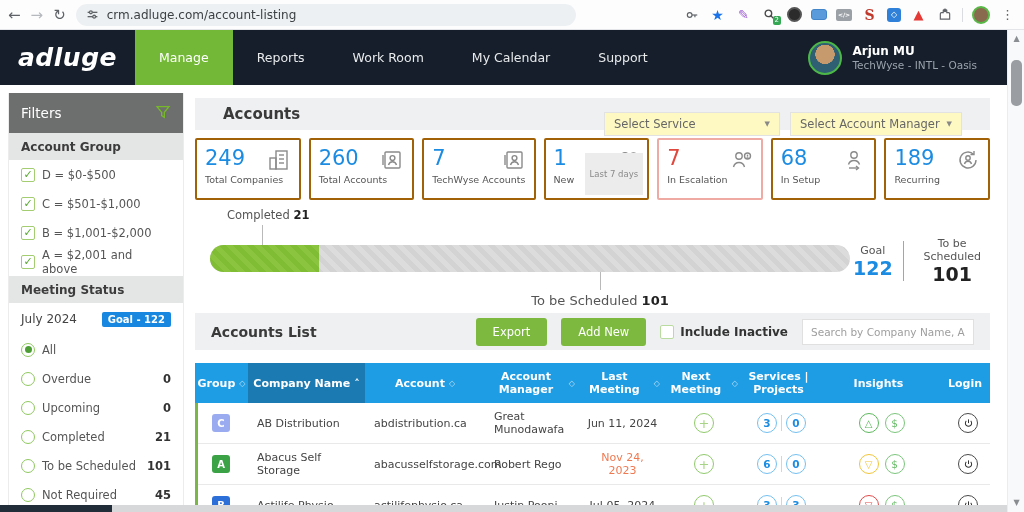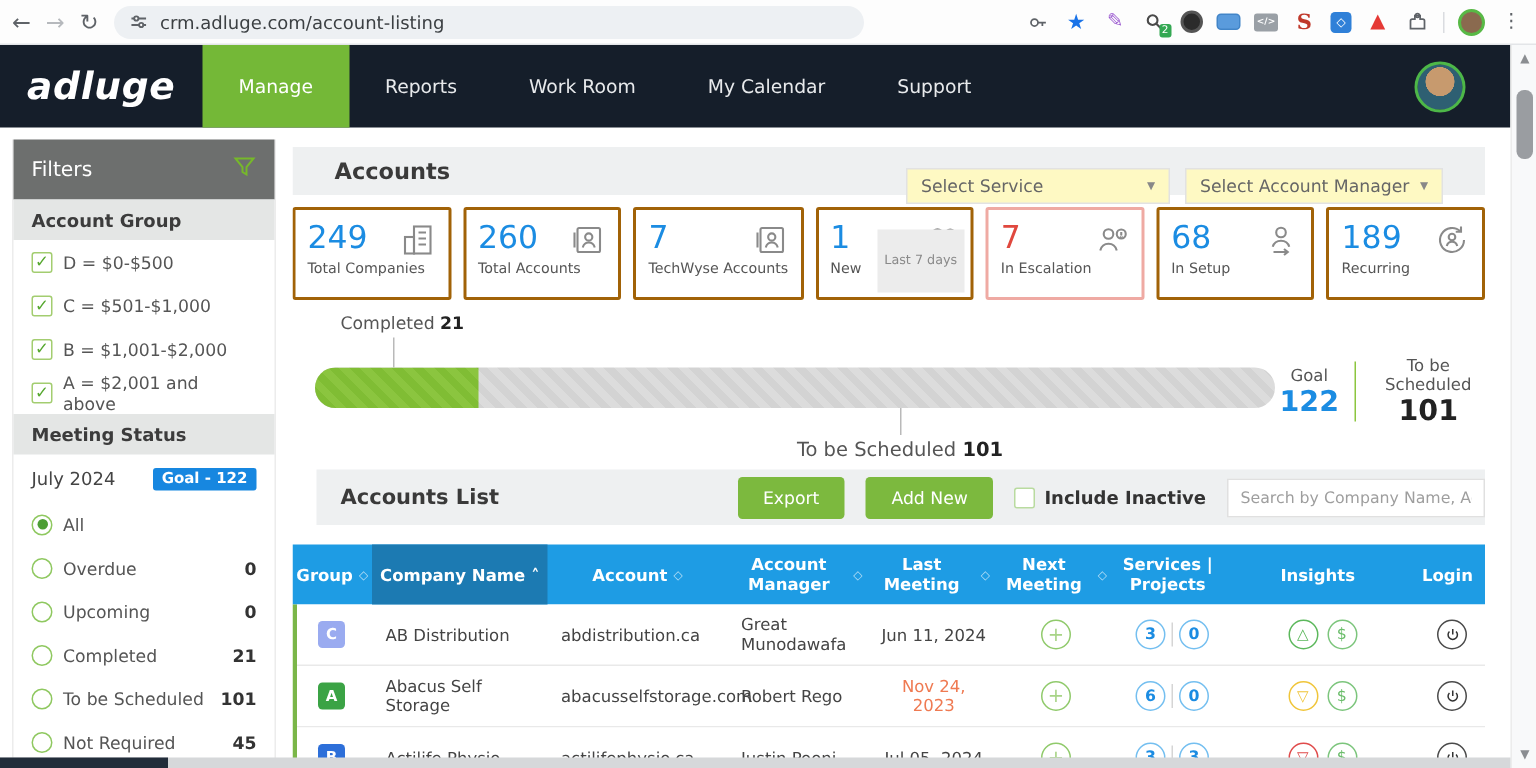--- a/index.html
+++ b/index.html
@@ -82,21 +82,21 @@
   .prog-bot-label { position:absolute; top:208px; left:320px; width:170px; text-align:center; font-size:13px; color:#555; }
   .prog-bot-label b { color:#222; }
   .goal-box { position:absolute; top:152px; left:658px; display:flex; align-items:center; gap:10px; }
   .goal-col { text-align:center; }
   .goal-col .gl { font-size:11px; color:#555; }
   .goal-col .gv { font-size:19px; font-weight:bold; }
   .goal-col.goal .gv { color:#1b8ce2; }
   .goal-col.tbs .gv { color:#222; }
   .goal-div { width:2px; height:40px; background:#8cc63f; }
 
-  .list-band { position:absolute; top:228px; left:16px; width:795px; height:37px; background:#eef0f1; display:flex; align-items:center; padding:0 16px; gap:14px; }
+  .list-band { position:absolute; top:228px; left:0; width:795px; height:37px; background:#eef0f1; display:flex; align-items:center; padding:0 16px; gap:14px; }
   .list-title { font-size:14px; font-weight:bold; color:#3a3a3a; margin-right:auto; }
   .gbtn { background:#7cb93e; color:#fff; border:none; font-size:11.5px; padding:7px 17px; border-radius:3px; cursor:pointer; font-family:inherit; }
   .inc-wrap { display:flex; align-items:center; gap:6px; font-size:12px; color:#333; font-weight:bold; }
   .chk.empty { color:transparent; border-color:#b9dba0; }
   .search-in { width:172px; height:26px; border:1px solid #e0e0e0; background:#fff; font-size:10.5px; color:#555; padding:0 8px; font-family:inherit; }
   .search-in::placeholder { color:#9e9e9e; }
 
   .tbl { position:absolute; top:278px; left:0; width:795px; }
   .thead, .trow { display:grid; grid-template-columns:53px 117px 120px 92px 85px 78px 77px 123px 50px; }
   .thead { background:#1e9ce4; height:40px; }
@@ -197,20 +197,24 @@
         </div>
       <div class="menu-item">
           <span>My Calendar</span>
         </div>
       <div class="menu-item">
           <span>Support</span>
         </div>
     </div>
     <div class="nav-user">
       <div class="nav-avatar"></div>
+      <div>
+        <div class="uname">Arjun MU</div>
+        <div class="uorg">TechWyse - INTL - Oasis</div>
+      </div>
     </div>
   </div>
 
   <div class="sidebar">
     <div class="sb-head">
       <span>Filters</span>
       <span>
         <svg width="16" height="16" viewBox="0 0 24 24" fill="none" stroke="#76b82a" stroke-width="2">
             <path d="M3 4h18l-7 8.5V20l-4-2.5V12.5z"></path>
           </svg>

